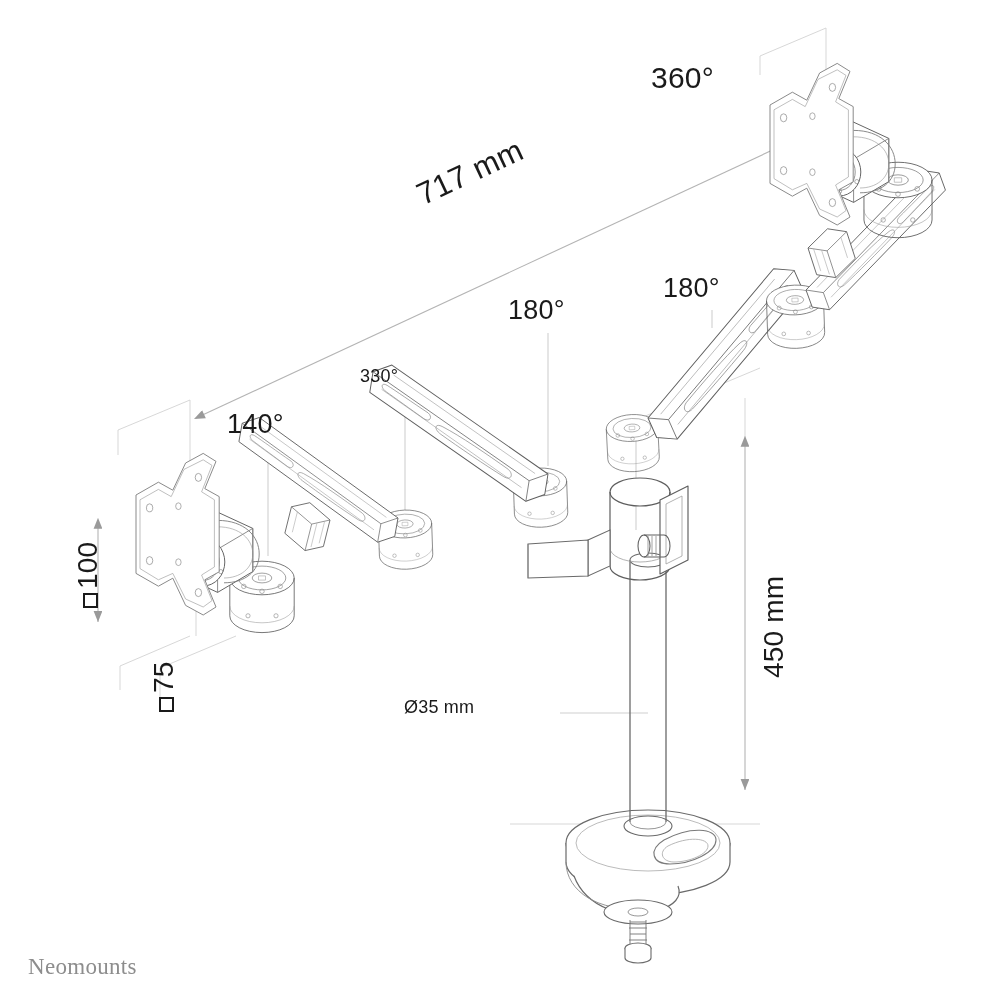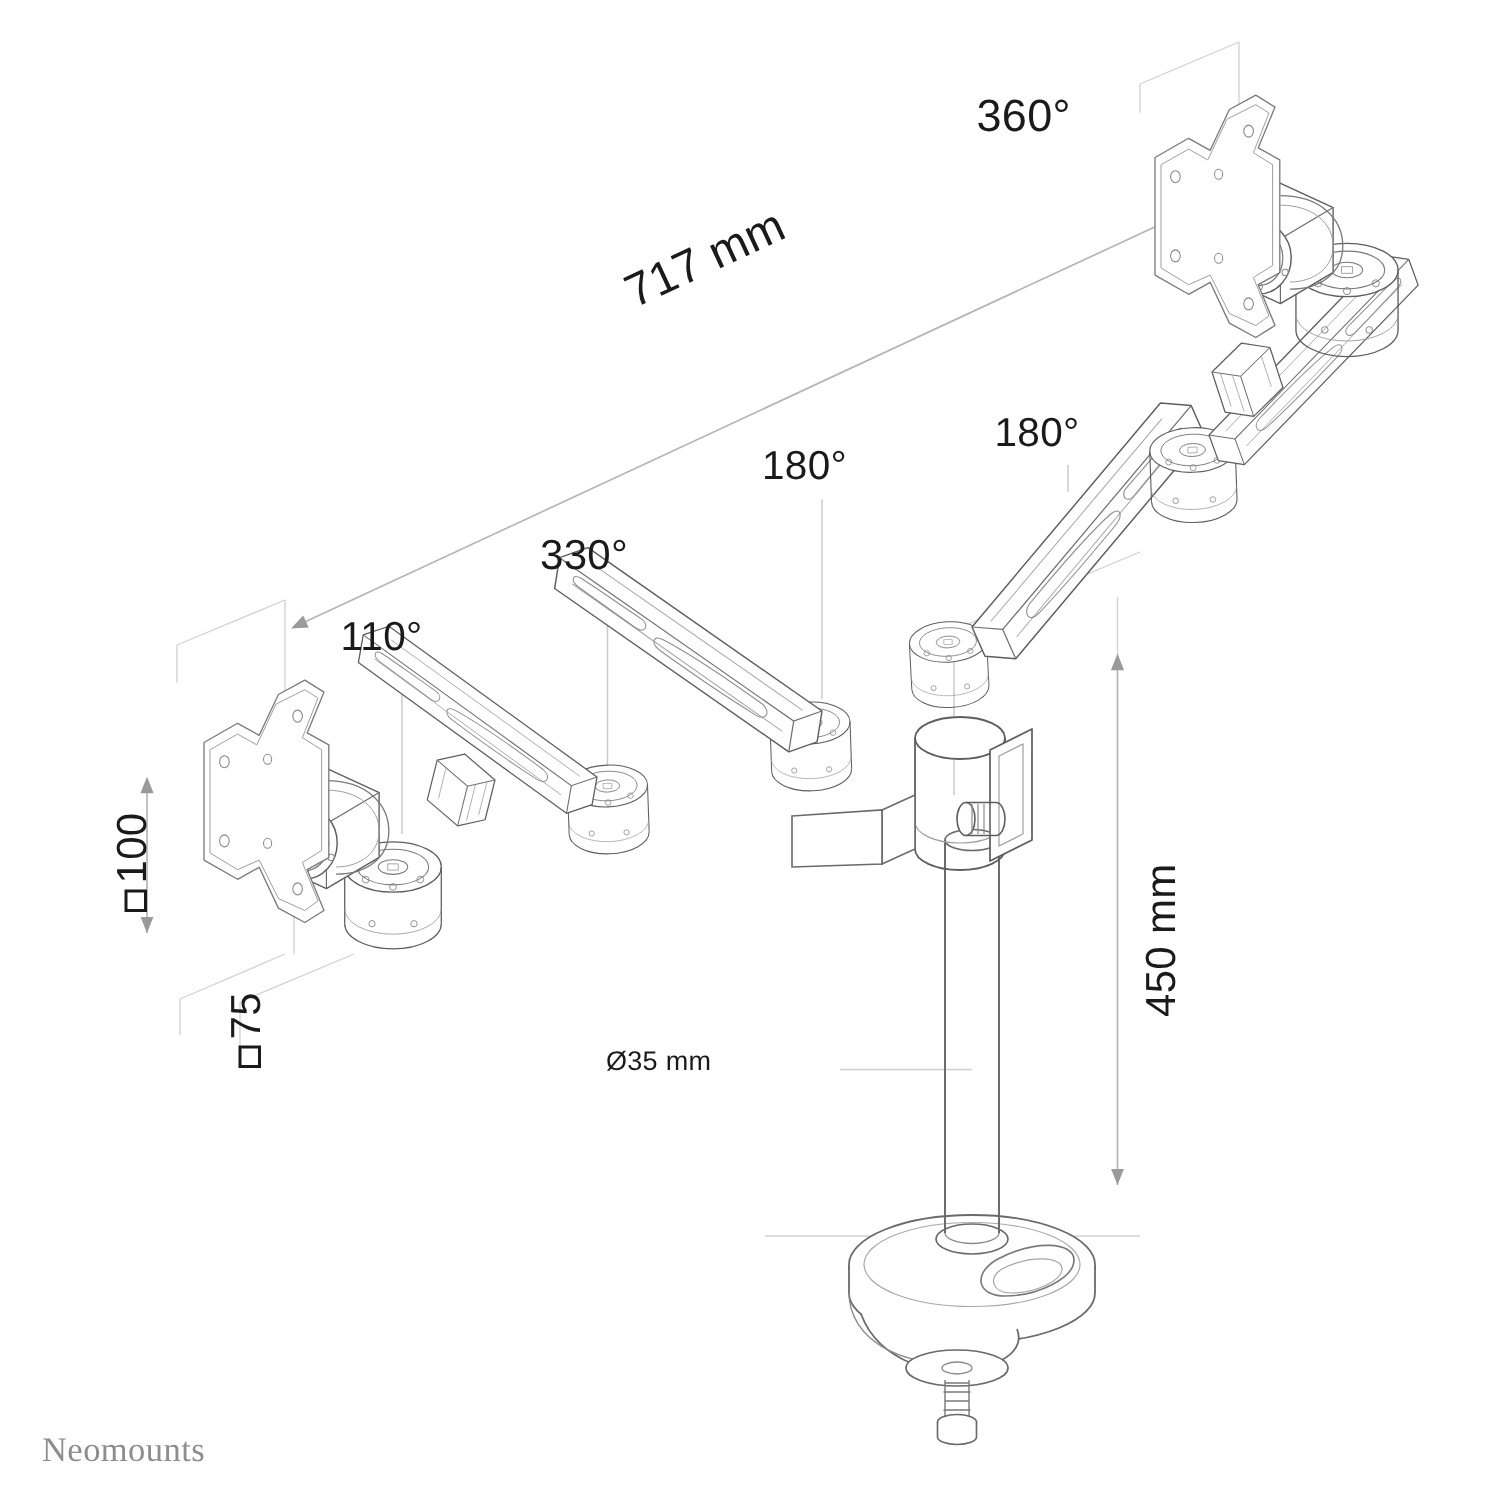--- a/index.html
+++ b/index.html
@@ -277,23 +277,23 @@
     </g>
 
   </svg>
 
   <div class="dim-label" style="left:651px; top:63px; font-size:30px;">360°</div>
 
   <div class="dim-label" style="left:663px; top:275px; font-size:27px;">180°</div>
 
   <div class="dim-label" style="left:508px; top:297px; font-size:27px;">180°</div>
 
-  <div class="dim-label" style="left:360px; top:356px; font-size:28px;text-align:right;">330°</div>
-
-  <div class="dim-label" style="left:227px; top:411px; font-size:27px;">110°</div>
+  <div class="dim-label" style="left:360px; top:367px; font-size:18px;text-align:right;">330°</div>
+
+  <div class="dim-label" style="left:227px; top:411px; font-size:27px;">140°</div>
 
   <div class="dim-label" style="left:412px; top:182px; font-size:31px; transform:rotate(-25deg); transform-origin:left top;">717 mm</div>
 
   <div class="dim-label" style="left:760px; top:678px; font-size:28px; transform:rotate(-90deg); transform-origin:left top;">450 mm</div>
 
   <div class="dim-label" style="left:404px; top:698px; font-size:18px;">Ø35 mm</div>
 
   <div class="dim-label" style="left:74px; top:608px; font-size:28px; transform:rotate(-90deg); transform-origin:left top;">
     <span class="vesa-box"></span><span>100</span>
   </div>

